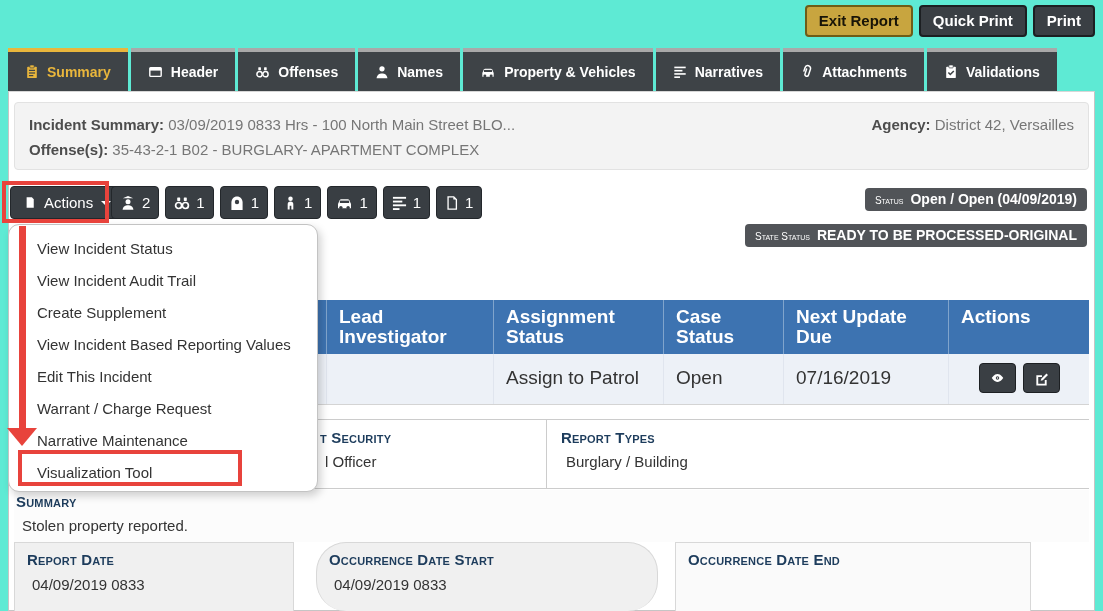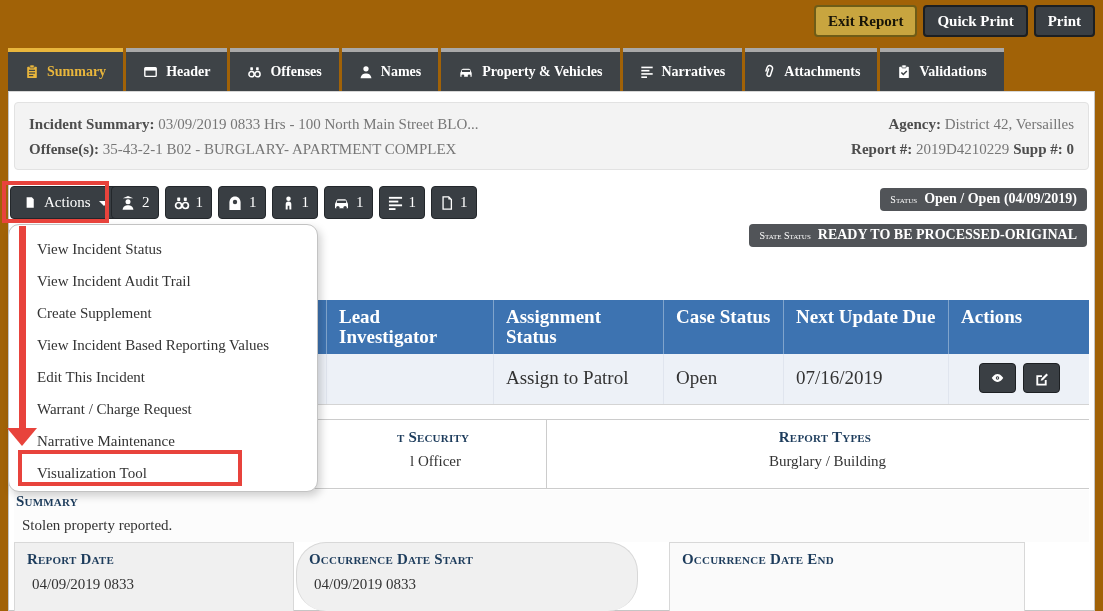--- a/index.html
+++ b/index.html
@@ -1,19 +1,19 @@
 <!DOCTYPE html>
 <html><head>
 <meta charset="utf-8">
 <style>
   * { margin:0; padding:0; box-sizing:border-box; }
   html,body { background:#e8e8e8; }
   #screen {
     position:relative; width:1103px; height:611px; overflow:hidden;
-    background:#a16207; font-family:Liberation Serif, serif; color:#333;
+    background:#5eead4; font-family:Liberation Sans, sans-serif; color:#333;
   }
   
   .top-strip { position:absolute; left:0; top:0; width:100%; height:48px;
     display:flex; justify-content:flex-end; align-items:flex-start; gap:6px; padding:5px 8px 0 0; }
   .btn { font-size:15px; font-weight:bold; padding:4px 12px; border-radius:4px;
     cursor:pointer; line-height:20px; }
   .btn-gold { background:#c8a53f; border:2px solid #6e5c17; color:#181407; }
   .btn-dark { background:#3a3f44; border:2px solid #1c1f22; color:#fff; }
   
   .tabs { position:absolute; left:8px; top:48px; display:flex; gap:3px; height:43px; }
@@ -59,30 +59,30 @@
   .trow .cell { padding:13px 12px 15px 12px; border-right:1px solid #e0e5ee; color:#333; }
   .trow .cell:last-child { border-right:none; }
   .c0{width:313px;} .c1{width:167px;} .c2{width:170px;} .c3{width:120px;} .c4{width:165px;} .c5{width:140px;}
   .row-actions { display:flex; gap:7px; justify-content:center; padding-top:9px !important; padding-bottom:9px !important; }
   .icon-btn { width:37px; height:30px; background:#3a3f44; border:1px solid #1d2023; border-radius:4px;
     display:flex; align-items:center; justify-content:center; cursor:pointer; }
   
   .field-label { font-variant:small-caps; font-weight:bold; color:#1d3c5c; font-size:15px; letter-spacing:.2px; }
   .field-value { font-size:15px; color:#333; }
   .row-a { position:absolute; left:14px; top:419px; width:1075px; height:70px;
-    border-top:1px solid #ccc; border-bottom:1px solid #ccc; display:flex; background:#fff;text-align:center; }
+    border-top:1px solid #ccc; border-bottom:1px solid #ccc; display:flex; background:#fff; }
   .row-a .cell-a1 { width:532px; padding:9px 0 0 306px; }
   .row-a .cell-a2 { width:543px; border-left:1px solid #ccc; padding:9px 0 0 14px; }
   .row-a .field-value { margin-top:7px; padding-left:5px; }
   .row-summary { position:absolute; left:14px; top:490px; width:1075px; height:52px; background:#fcfcfc; padding:3px 0 0 2px; }
   .row-summary .field-value { margin-top:7px; padding-left:6px; }
   .row-dates { position:absolute; left:14px; top:542px; width:1075px; height:69px; display:flex; }
   .date-cell { background:#f0f0f0; border:1px solid #d8d8d8; border-bottom:none; padding:8px 0 0 12px; }
-  .dc1 { width:280px; margin-right:2px; }
-  .dc2 { width:342px; margin-right:31px;border-radius:30px; }
+  .dc1 { width:280px; margin-right:22px; }
+  .dc2 { width:342px; margin-right:17px;border-radius:30px; }
   .dc3 { width:356px; background:#fafafa; }
   .date-cell .field-value { margin-top:8px; padding-left:5px; }
   
   .dropdown { position:absolute; left:8px; top:224px; width:310px; height:268px; z-index:10;
     background:#fff; border:1px solid #c3c3c3; border-radius:11px; box-shadow:3px 4px 8px rgba(0,0,0,.18);
     padding-top:8px; }
   .menu-item { height:32px; line-height:32px; padding-left:28px; font-size:15px; color:#333;
     cursor:pointer; white-space:nowrap; }
   
   .red-box-actions { position:absolute; left:2px; top:181px; width:107px; height:42px;
@@ -183,26 +183,20 @@
       </div>
       <div>
         <span class="lbl">Agency:</span>
         <span class="val">District 42, Versailles</span>
       </div>
     </div>
     <div class="sum-line">
       <div>
         <span class="lbl">Offense(s):</span>
         <span class="val">35-43-2-1 B02 - BURGLARY- APARTMENT COMPLEX</span>
-      </div>
-      <div>
-        <span class="lbl">Report #:</span>
-        <span class="val">2019D4210229</span>
-        <span class="lbl">Supp #:</span>
-        <span class="val-strong">0</span>
       </div>
     </div>
   </div>
 
   <div class="actions-btn">
     <svg width="12" height="15" viewBox="0 0 16 16" fill="#fff">
         <path d="M3.5 1h7L13 3.5V15h-9.5z"></path>
       </svg>
     <span>Actions</span>
     <span class="caret"></span>

